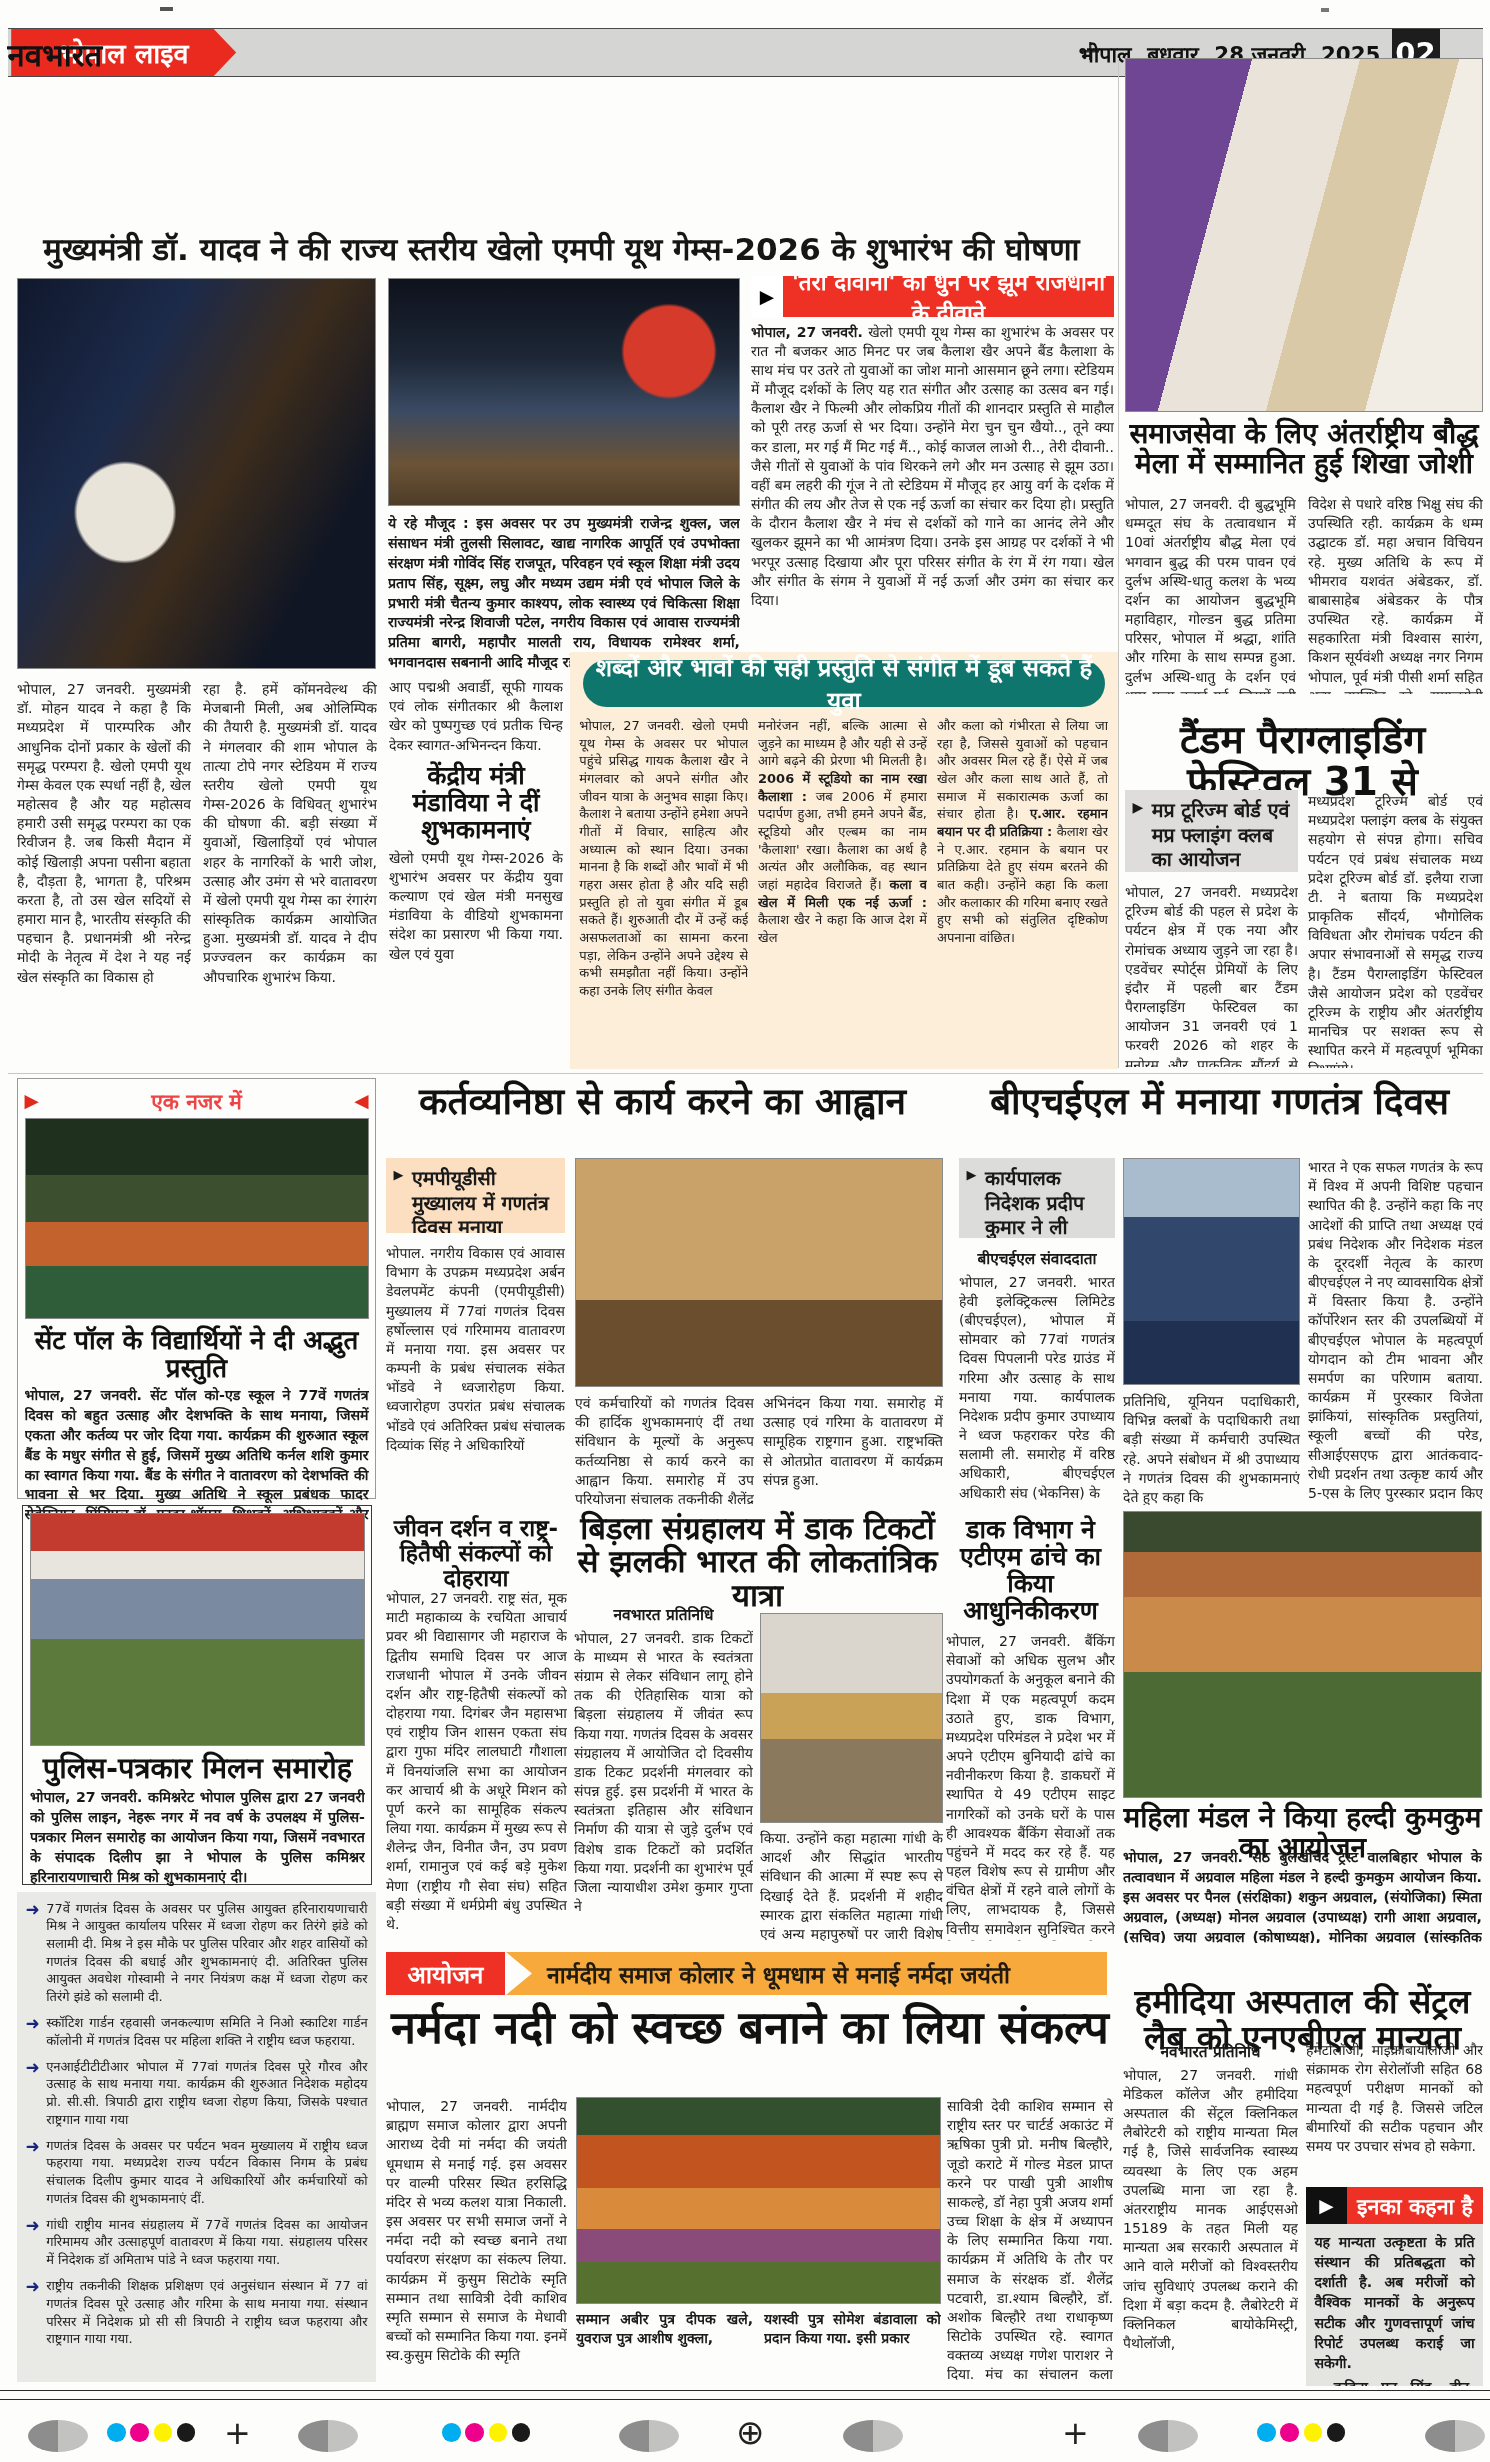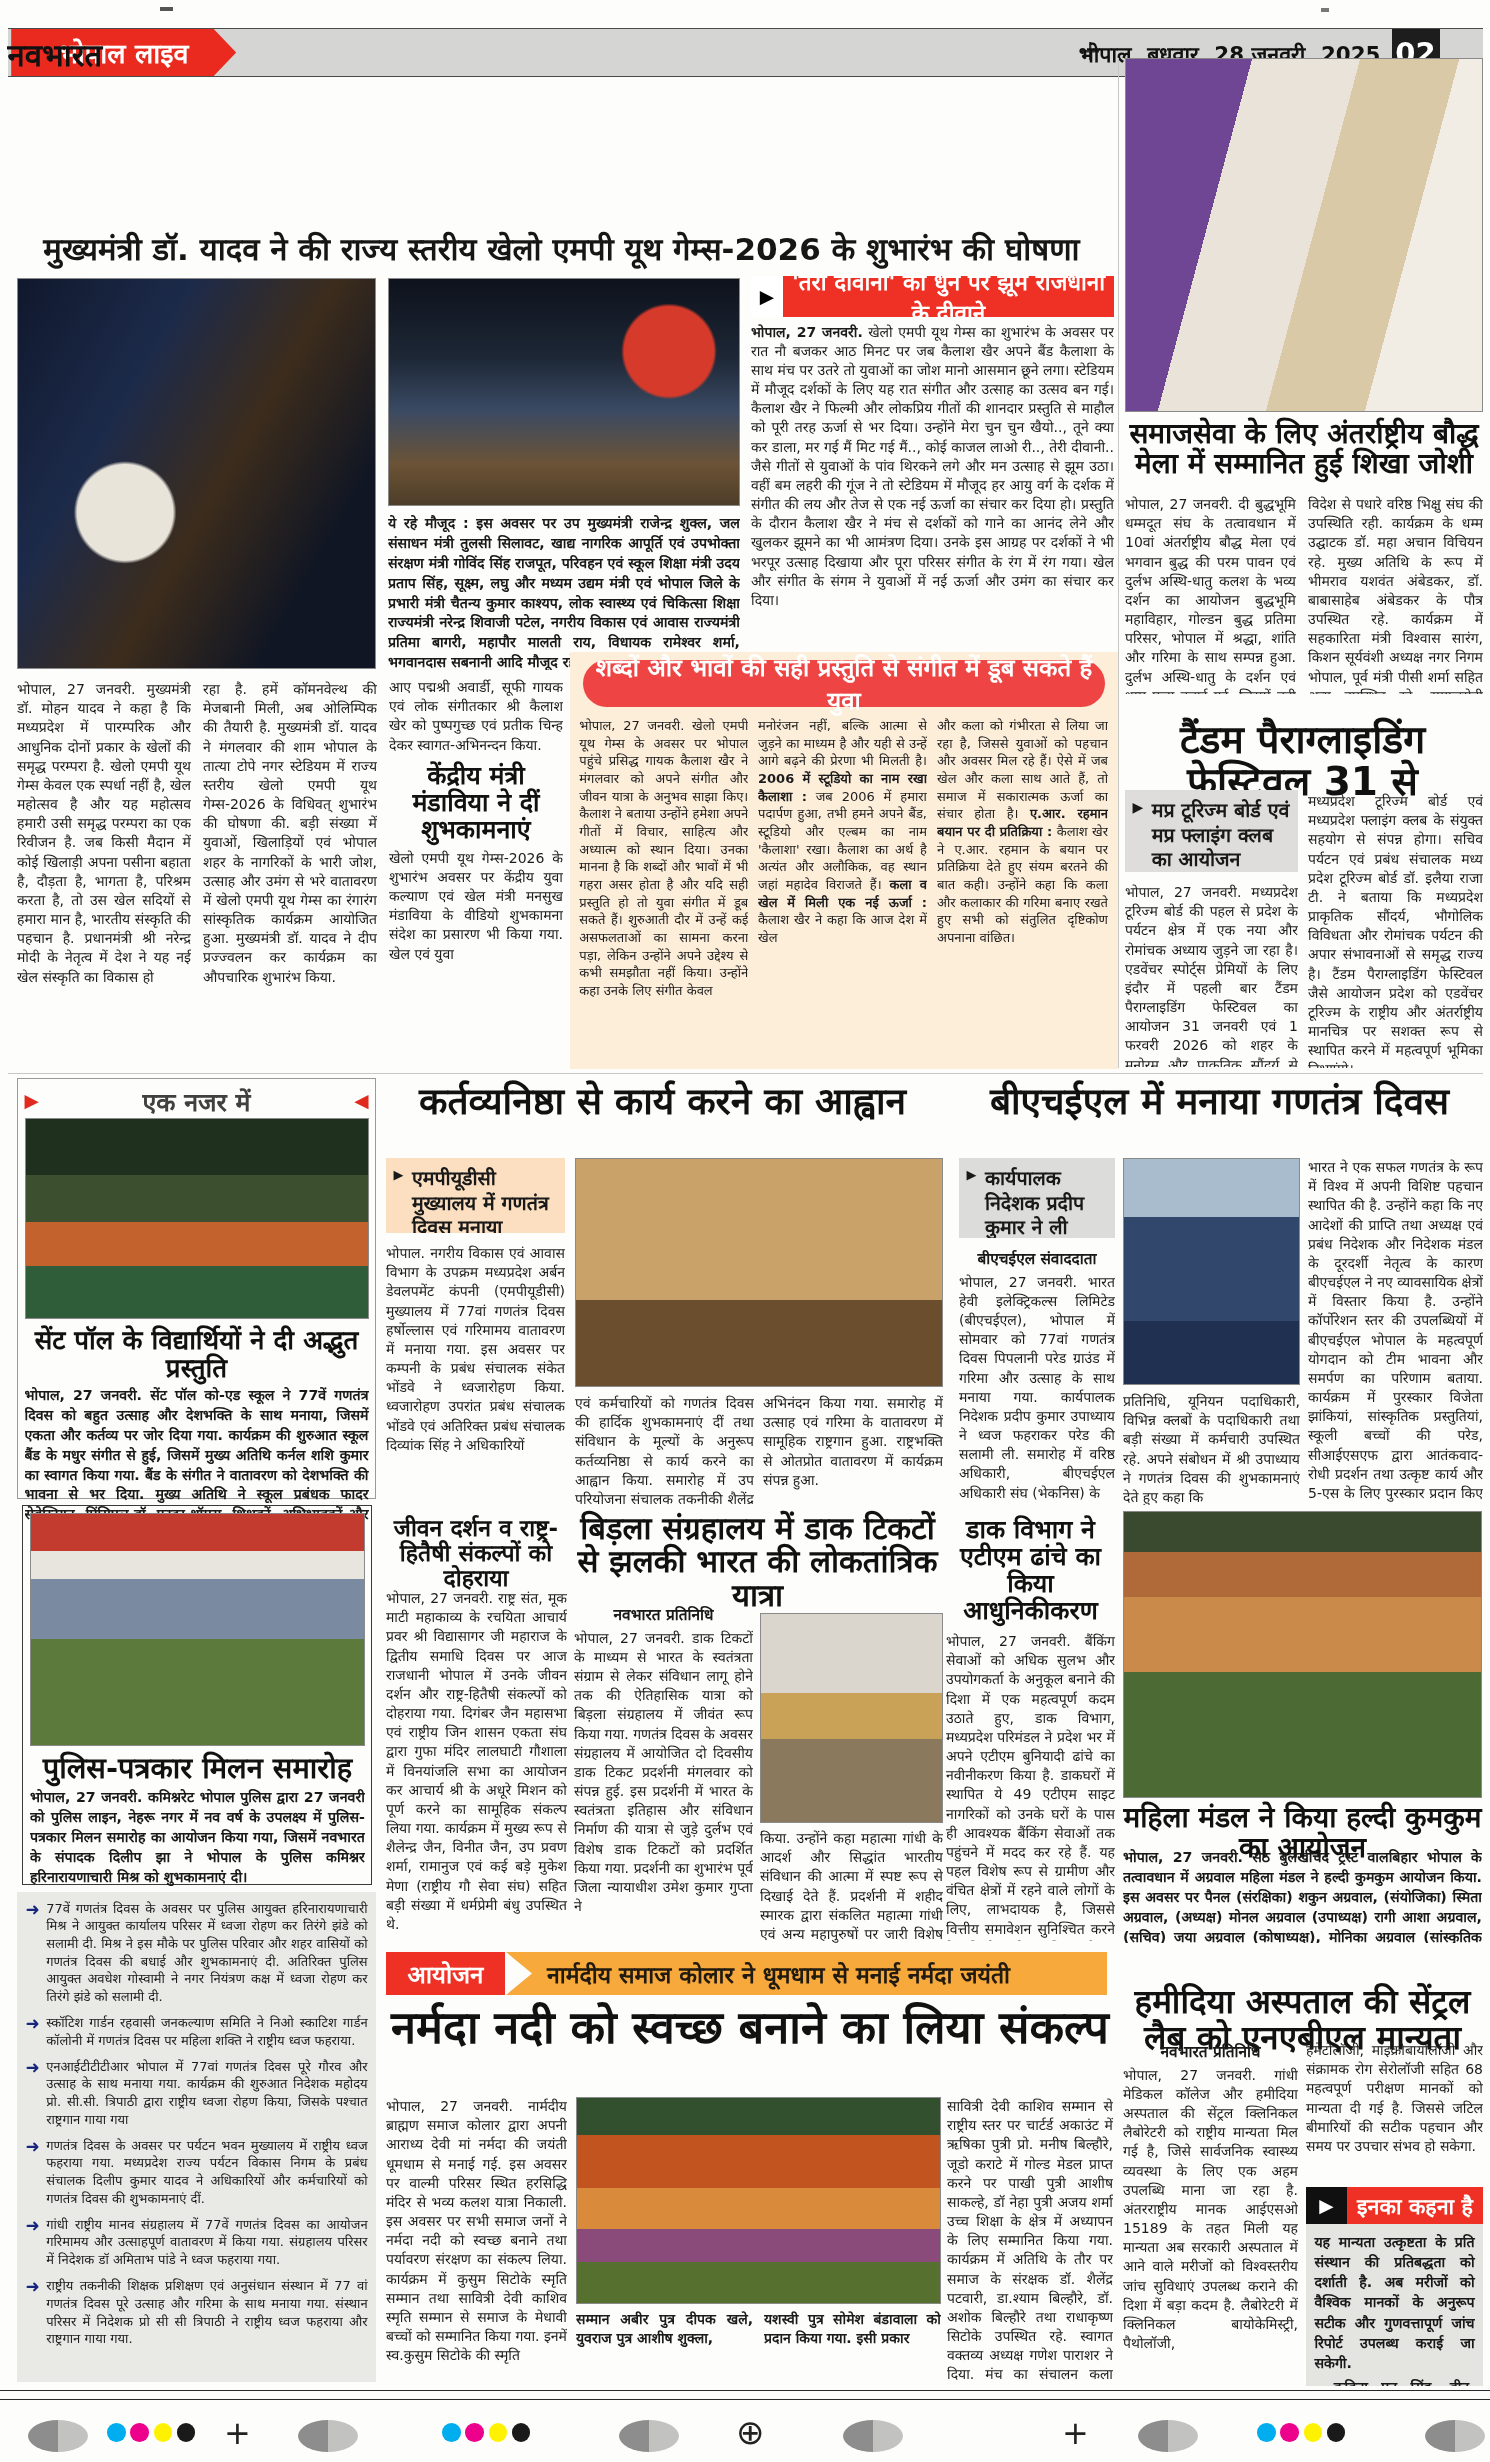--- a/index.html
+++ b/index.html
@@ -15,21 +15,21 @@
   b.runin{font-weight:800;}
   .kicker{display:flex;align-items:flex-start;gap:8.4px;font-weight:800;font-size:19.6px;line-height:1.25;
           padding:9.3px 7.5px;box-sizing:border-box;overflow:hidden;}
   .glyph{font-style:normal;}
   .byline{font-weight:800;text-align:center;font-size:15.4px;margin-bottom:3.7px;}
   .headerbar{background:#d5d5d3;border-top:1.9px solid #4a4a4a;border-bottom:1.9px solid #4a4a4a;}
   .tag{background:#ea2a1e;color:#fff;font-weight:800;font-size:27px;display:flex;align-items:center;
        justify-content:center;clip-path:polygon(0 0,90% 0,100% 50%,90% 100%,0 100%);}
   .pagebox{background:#1d1d1d;color:#fff;font-weight:900;font-size:29px;display:flex;align-items:center;justify-content:center;}
   .redbar{background:#ee3124;color:#fff;font-weight:800;display:flex;align-items:center;overflow:hidden;}
-  .pill{background:#ef4444;color:#fff;font-weight:800;border-radius:26px;display:flex;align-items:center;justify-content:center;text-align:center;}
+  .pill{background:#0f766e;color:#fff;font-weight:800;border-radius:26px;display:flex;align-items:center;justify-content:center;text-align:center;}
   .caption{font-size:14.2px;line-height:1.4;font-weight:600;text-align:justify;overflow:hidden;}
   .bullet{display:flex;gap:6.5px;margin-bottom:8.4px;}
   .bullet .ar{color:#17267c;font-weight:900;font-size:17px;line-height:1.1;flex:0 0 auto;}
   .cmyk{display:flex;gap:4.7px;}
   .cmyk i{width:18.6px;height:18.6px;border-radius:50%;display:block;}
   .halfellipse{width:60px;height:32px;border-radius:50%;background:linear-gradient(90deg,#8d8d8d 50%,#c2c2c0 50%);}
   .quotehead{display:flex;height:37px;}
   .quotehead .blk{background:#101010;width:41px;display:flex;align-items:center;justify-content:center;color:#fff;font-size:18.6px;}
   .quotehead .red{background:#ee3124;color:#fff;font-weight:800;font-size:21.4px;flex:1;display:flex;align-items:center;justify-content:center;}
   .quotebody{background:#e4e4e1;padding:8.4px 8.4px;font-size:14.2px;font-weight:600;line-height:1.42;text-align:justify;overflow:hidden;}
@@ -119,21 +119,21 @@
   </div>
   <div class="abs bodytxt" style="left:1125px;top:883px;width:173px;height:184px;"><span>भोपाल, 27 जनवरी. मध्यप्रदेश टूरिज्म बोर्ड की पहल से प्रदेश के पर्यटन क्षेत्र में एक नया और रोमांचक अध्याय जुड़ने जा रहा है। एडवेंचर स्पोर्ट्स प्रेमियों के लिए इंदौर में पहली बार टैंडम पैराग्लाइडिंग फेस्टिवल का आयोजन 31 जनवरी एवं 1 फरवरी 2026 को शहर के मनोरम और प्राकृतिक सौंदर्य से भरपूर कोरबन हिल्स में किया जाएगा। यह आयोजन</span></div>
   <div class="abs bodytxt" style="left:1308px;top:792px;width:175px;height:276px;"><span>मध्यप्रदेश टूरिज्म बोर्ड एवं मध्यप्रदेश फ्लाइंग क्लब के संयुक्त सहयोग से संपन्न होगा। सचिव पर्यटन एवं प्रबंध संचालक मध्य प्रदेश टूरिज्म बोर्ड डॉ. इलैया राजा टी. ने बताया कि मध्यप्रदेश प्राकृतिक सौंदर्य, भौगोलिक विविधता और रोमांचक पर्यटन की अपार संभावनाओं से समृद्ध राज्य है। टैंडम पैराग्लाइडिंग फेस्टिवल जैसे आयोजन प्रदेश को एडवेंचर टूरिज्म के राष्ट्रीय और अंतर्राष्ट्रीय मानचित्र पर सशक्त रूप से स्थापित करने में महत्वपूर्ण भूमिका निभाएंगे।</span></div>
 
   <div class="abs hrule" style="left:7.5px;top:1073px;width:1475px;"></div>
   <div class="abs vrule" style="left:1118px;top:58px;height:1010px;"></div>
 
   <div class="abs" style="left:17px;top:1078px;width:359px;height:421px;border:0.9px solid #9a9a9a;box-sizing:border-box;padding:4.7px 6.5px;">
     <div style="display:flex;align-items:center;justify-content:space-between;height:34px;">
       <span style="color:#e02a1e;font-size:18.6px;">▶</span>
-      <span style="font-size:25px;font-weight:800;color:#404040;">एक नजर में</span>
+      <span style="font-size:21px;font-weight:800;color:#ef4444;">एक नजर में</span>
       <span style="color:#e02a1e;font-size:18.6px;">◀</span>
     </div>
     <div class="photo" style="width:100%;height:201px;background:linear-gradient(180deg,#20301f 0 28%,#3c5030 28% 52%,#c4622d 52% 74%,#2f5d3a 74%),radial-gradient(circle at 50% 18%,#e8762a 0 6%,transparent 7%);"></div>
     <div class="hl" style="font-size:26px;margin:7.5px 0 3.7px 0;"><span>सेंट पॉल के विद्यार्थियों ने दी अद्भुत प्रस्तुति</span></div>
     <div class="caption" style="height:140px;">
       <b class="runin">भोपाल, 27 जनवरी.</b>
       <span>सेंट पॉल को-एड स्कूल ने 77वें गणतंत्र दिवस को बहुत उत्साह और देशभक्ति के साथ मनाया, जिसमें एकता और कर्तव्य पर जोर दिया गया. कार्यक्रम की शुरुआत स्कूल बैंड के मधुर संगीत से हुई, जिसमें मुख्य अतिथि कर्नल शशि कुमार का स्वागत किया गया. बैंड के संगीत ने वातावरण को देशभक्ति की भावना से भर दिया. मुख्य अतिथि ने स्कूल प्रबंधक फादर सेबेस्टियन, प्रिंसिपल डॉ. फादर थॉमस, शिक्षकों, अभिभावकों और छात्रों की उपस्थिति में राष्ट्रीय ध्वज फहराया.</span>
     </div>
   </div>
 

